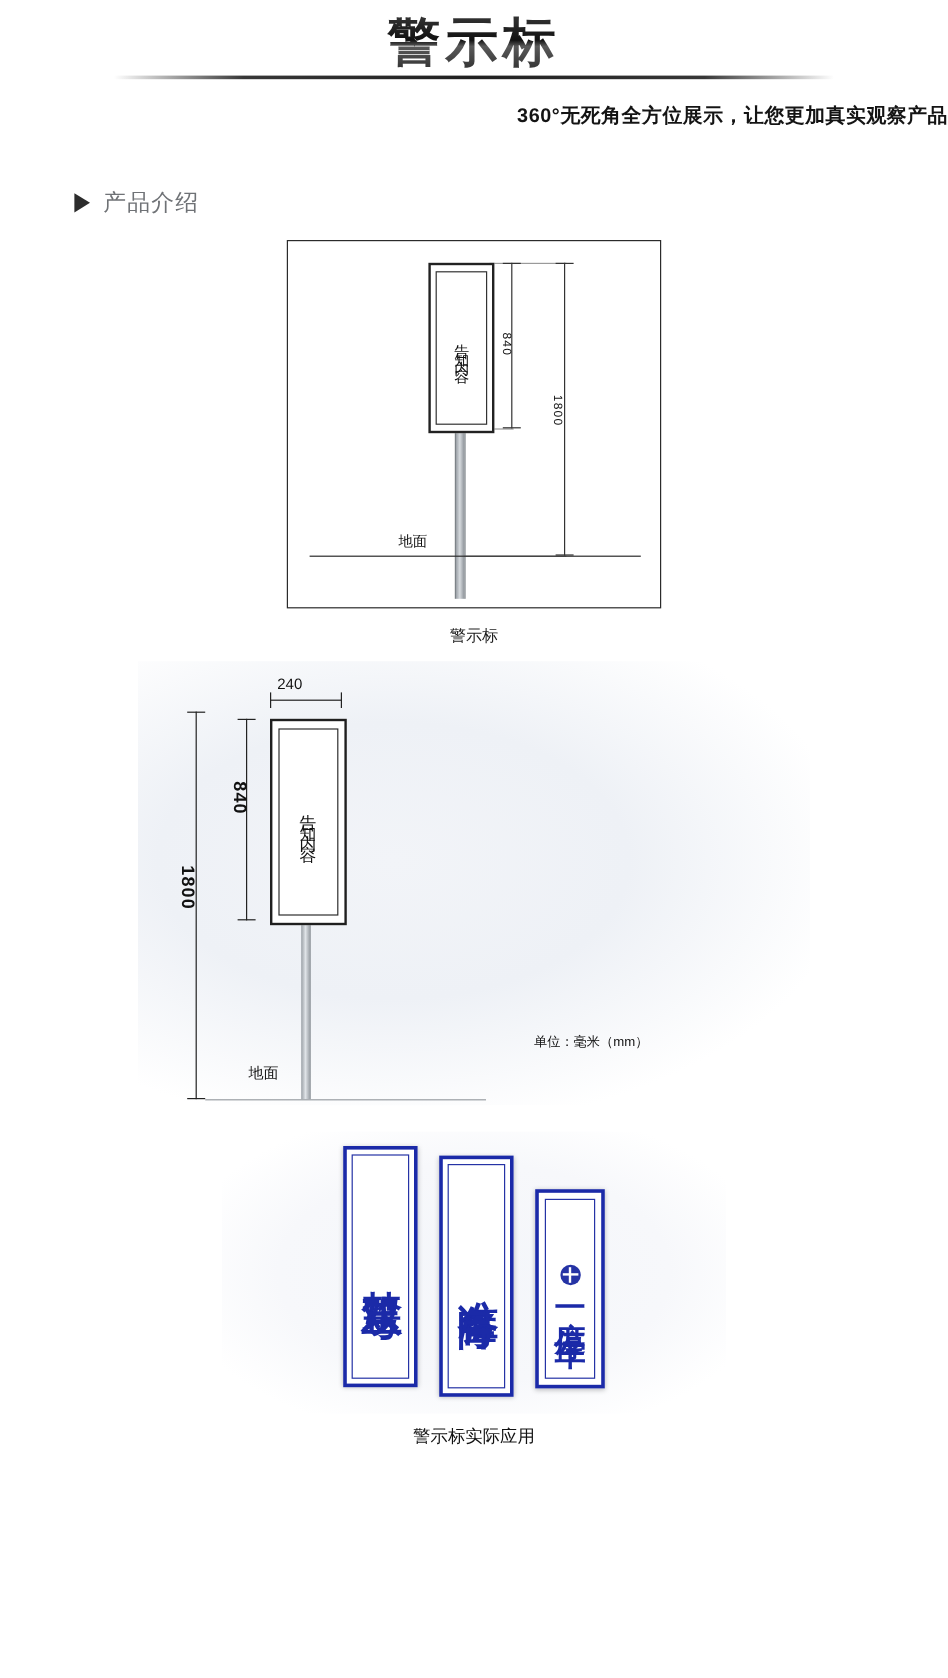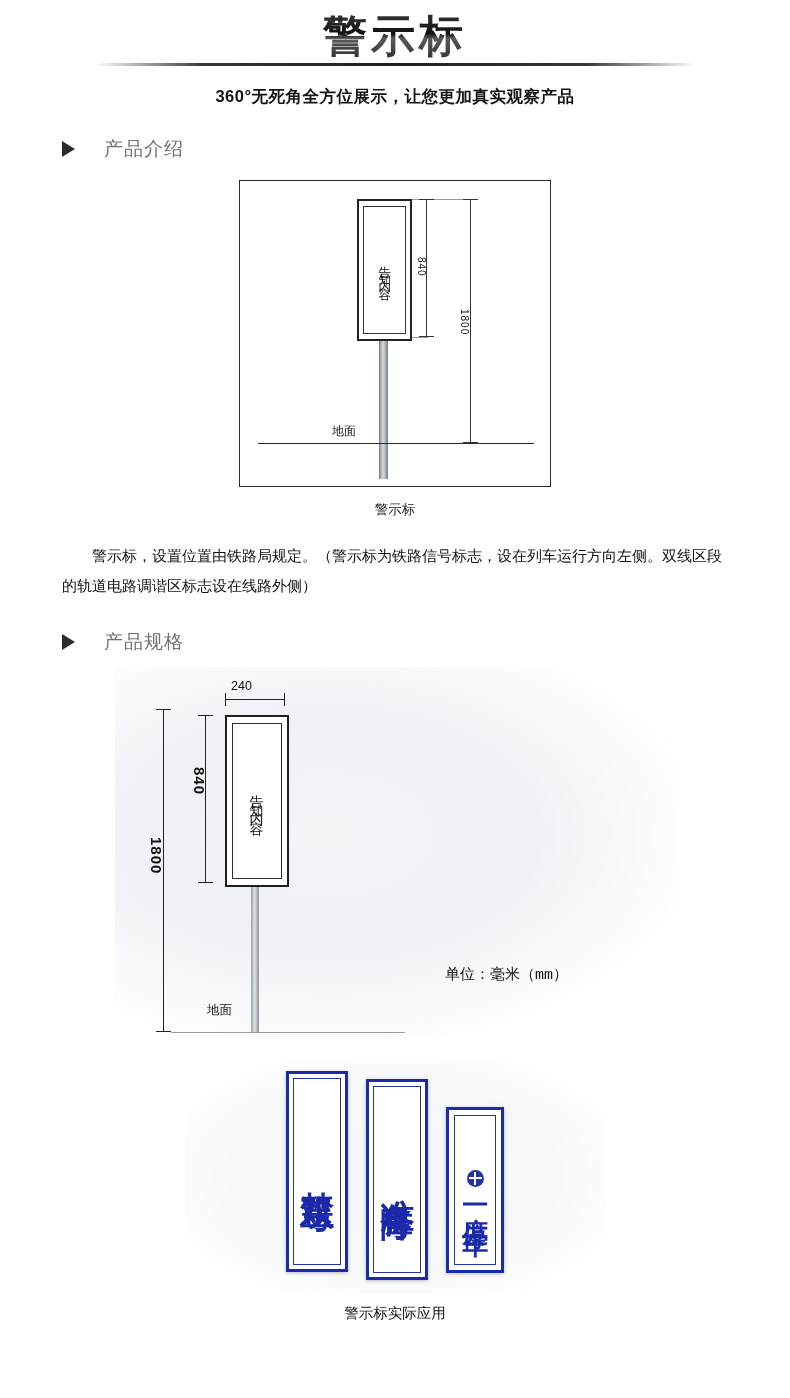--- a/index.html
+++ b/index.html
@@ -38,34 +38,34 @@
     color:transparent;
     font-family:"DejaVu Sans","Liberation Sans",sans-serif;
   }
   .hero-rule{
     position:absolute;
     left:95px; right:95px; bottom:6px;
     height:3px;
     background:linear-gradient(90deg,rgba(20,20,20,0) 0%,rgba(20,20,20,.85) 18%,rgba(20,20,20,.95) 50%,rgba(20,20,20,.85) 82%,rgba(20,20,20,0) 100%);
   }
   .subtitle{
-    text-align:center;
+    text-align:right;
     font-size:16.5px;
     font-weight:bold;
     color:#141414;
     margin-top:14px;
     letter-spacing:.5px;
   }
 
   
   .sec-head{
     display:flex;
     align-items:center;
-    gap:29px;
-    margin:28px 0 0 62px;
+    gap:11px;
+    margin:48px 0 0 62px;
   }
   .tri{
     width:0;height:0;
     border-left:13px solid #2c2c2c;
     border-top:8px solid transparent;
     border-bottom:8px solid transparent;
   }
   .sec-title{
     font-size:19px;
     color:#6f7276;
@@ -301,22 +301,22 @@
     left:56px; right:270px; top:365px;
     height:1px;background:#9a9ea3;
   }
   .f2-ground-l{
     position:absolute;
     left:92px; top:335px;
     font-size:12.5px;color:#111;
   }
   .f2-unit{
     position:absolute;
-    left:330px; top:298px;
-    font-size:15px;color:#111;font-family:Liberation Mono, monospace;
+    left:330px; top:310px;
+    font-size:11px;color:#111;
   }
 
   
   .fig3-wrap{
     margin-top:22px;
     display:flex;
     justify-content:center;
   }
   .fig3{
     position:relative;
@@ -415,26 +415,21 @@
 
       <div class="f1-dim1800"></div>
       <div class="f1-dim1800-l">1800</div>
 
       <div class="f1-ground"></div>
       <div class="f1-ground-label">地面</div>
     </div>
   </div>
   <div class="fig-caption">警示标</div>
 
-  <div class="para">警示标，设置位置由铁路局规定。（警示标为铁路信号标志，设在列车运行方向左侧。双线区段的轨道电路调谐区标志设在线路外侧）</div>
-
-  <div class="sec-head">
-    <span class="tri"></span>
-    <span class="sec-title">产品规格</span>
-  </div>
+
 
   <div class="fig2-wrap">
     <div class="fig2">
       <div class="f2-w-line"></div>
       <div class="f2-w-label">240</div>
 
       <div class="f2-post"></div>
       <div class="f2-board">
         <div class="f2-board-inner">
           <span class="v-text2">告知内容</span>

